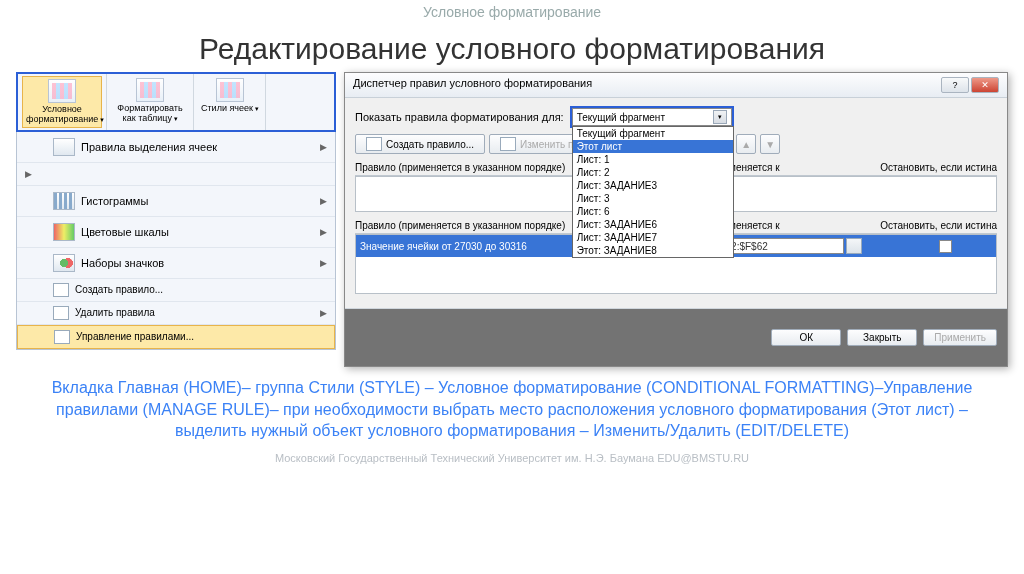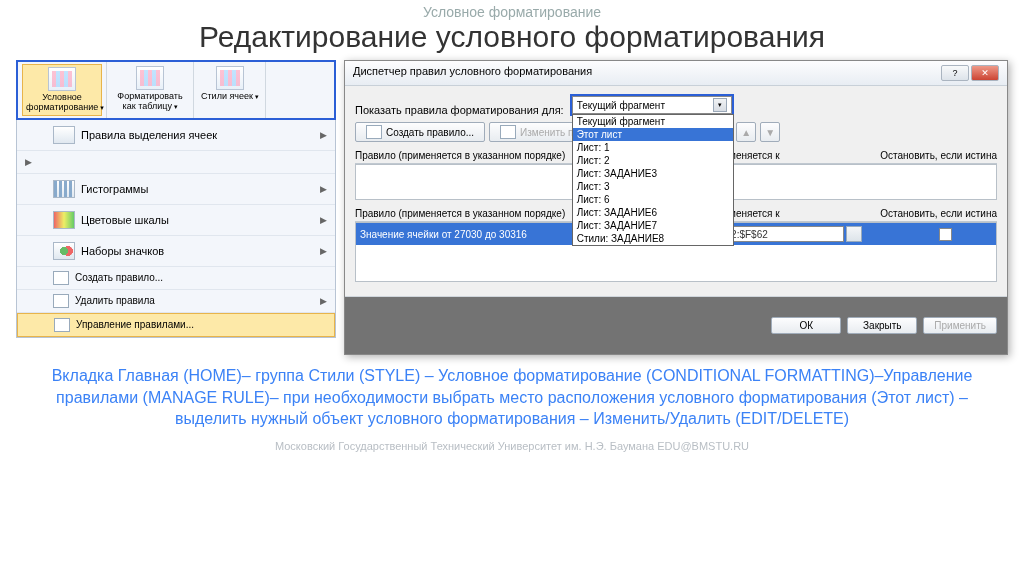--- a/index.html
+++ b/index.html
@@ -1,18 +1,18 @@
 <!DOCTYPE html>
 <html><head>
 <meta charset="utf-8">
 <style>
 * { box-sizing: border-box; margin: 0; padding: 0; }
 body { font-family: "Segoe UI", Tahoma, sans-serif; background: #fff; width: 1024px; height: 574px; overflow: hidden; font-size: 11px; }
 .slide-subtitle { text-align: center; color: #9aa; font-size: 14px; margin-top: 4px; }
-.slide-title { text-align: center; font-size: 30px; color: #333; font-weight: 400; margin: 0 0 6px; }
+.slide-title { text-align: center; font-size: 30px; color: #333; font-weight: 400; margin: 12px 0 6px; }
 .content { display: flex; gap: 8px; padding: 0 16px; }
 .ribbon-area { width: 320px; }
 .ribbon-top { display: flex; border: 2px solid #2b5fd6; background: #f3f6fb; }
 .ribbon-group { display: flex; flex-direction: column; align-items: center; padding: 2px 4px; border-right: 1px solid #d0d8e0; font-size: 9px; }
 .ribbon-btn-lg { display: flex; flex-direction: column; align-items: center; gap: 2px; padding: 2px 3px; cursor: pointer; }
 .ribbon-btn-lg.sel { background: #fde9a8; border: 1px solid #e8b44a; }
 .ribbon-icon { width: 28px; height: 24px; background: linear-gradient(#fff,#e8f0f8); border: 1px solid #b8c4d4; position: relative; }
 .ribbon-icon::after { content:""; position:absolute; inset:3px; background: repeating-linear-gradient(90deg,#f8a 0 4px,#8cf 4px 8px); opacity:.5;}
 .ribbon-label { font-size: 9px; text-align: center; line-height: 1.1; max-width: 72px; }
 .drop-arrow { font-size: 7px; margin-left: 2px; }
@@ -32,21 +32,21 @@
 .bottom-items .menu-item { padding: 4px 8px; font-size: 10px; }
 .small-icon { width: 16px; height: 14px; background: #fff; border: 1px solid #9ab; display: inline-block; }
 .dialog-area { flex: 1; }
 .dialog { background: #f0f0f0; border: 1px solid #888; box-shadow: 2px 2px 8px rgba(0,0,0,.3); }
 .titlebar { background: linear-gradient(#fdfdfe,#e8edf3); padding: 4px 8px; display: flex; justify-content: space-between; align-items: flex-start; border-bottom: 1px solid #c8d0d8; }
 .titlebar-text { font-size: 11px; }
 .win-btns { display: flex; gap: 2px; }
 .win-btn { width: 28px; height: 16px; background: linear-gradient(#f8f9fa,#dde3ea); border: 1px solid #aab4c0; border-radius: 2px; display:flex;align-items:center;justify-content:center;font-size:9px;cursor:pointer;}
 .win-btn.close { background: linear-gradient(#e98,#c43); color: #fff; }
 .dlg-body { padding: 8px 10px; background: #f0f0f0; }
-.row { display: flex; align-items: flex-end; gap: 6px; margin-bottom: 6px; }
+.row { display: flex; align-items: center; gap: 6px; margin-bottom: 6px; }
 .lbl { font-size: 11px; }
 .select-wrap { position: relative; border: 2px solid #2b5fd6; }
 .select-box { width: 160px; height: 18px; background: #fff; border: 1px solid #888; display: flex; align-items: center; justify-content: space-between; padding: 0 4px; font-size: 10px; cursor: pointer; }
 .select-arrow { width: 14px; height: 14px; background: linear-gradient(#f0f2f4,#d8dde4); border: 1px solid #9aa8b8; display:flex;align-items:center;justify-content:center;font-size:7px;}
 .select-list { position: absolute; top: 100%; left: 0; width: 162px; background: #fff; border: 1px solid #666; z-index: 10; }
 .opt { padding: 1px 4px; font-size: 10px; cursor: pointer; }
 .opt.sel { background: #3874d6; color: #fff; }
 .toolbar { display: flex; gap: 4px; margin-bottom: 6px; }
 .btn { padding: 2px 10px; background: linear-gradient(#fdfdfe,#e8ecf0); border: 1px solid #a0acba; border-radius: 2px; font-size: 10px; cursor: pointer; display:flex;align-items:center;gap:4px;}
 .btn.dis { color: #aaa; cursor: default; }
@@ -171,21 +171,21 @@
             <div class="select-list">
               <div class="opt">Текущий фрагмент</div>
               <div class="opt sel">Этот лист</div>
               <div class="opt">Лист: 1</div>
               <div class="opt">Лист: 2</div>
               <div class="opt">Лист: ЗАДАНИЕ3</div>
               <div class="opt">Лист: 3</div>
               <div class="opt">Лист: 6</div>
               <div class="opt">Лист: ЗАДАНИЕ6</div>
               <div class="opt">Лист: ЗАДАНИЕ7</div>
-              <div class="opt">Стили: ЗАДАНИЕ8</div>
+              <div class="opt">Этот: ЗАДАНИЕ8</div>
             </div>
           </div>
         </div>
         <div class="toolbar">
           <div class="btn">
               <span class="small-icon"></span>
               <span>Создать правило...</span>
             </div>
           <div class="btn dis">
               <span class="small-icon"></span>

